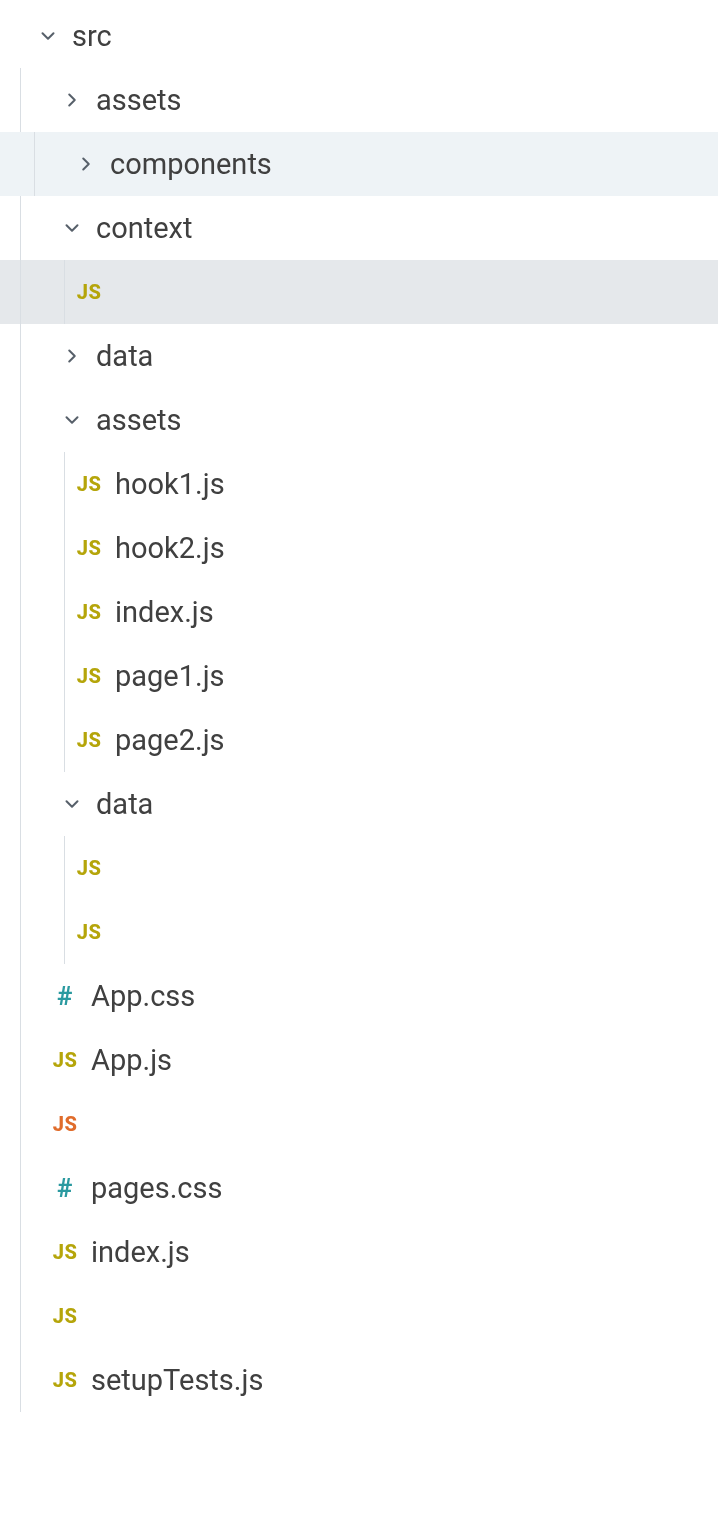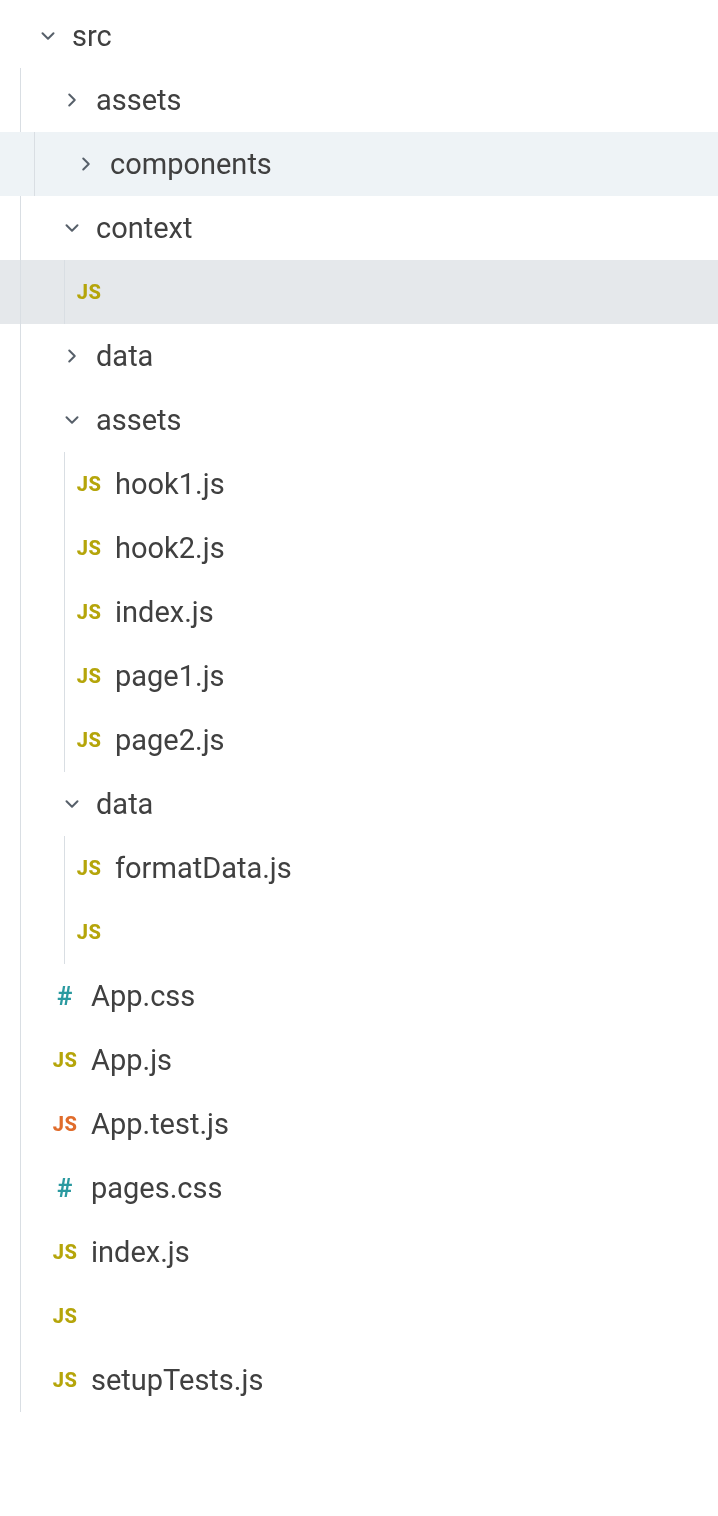--- a/index.html
+++ b/index.html
@@ -212,21 +212,20 @@
     <span class="label">data</span>
   </div>
 
   <div class="row">
     <div class="indent-spacer" style="width:20px"></div>
     <div class="indent-guide"></div>
     <div class="indent-spacer" style="width:43px"></div>
     <div class="indent-guide"></div>
     <div class="indent-spacer" style="width:4px"></div>
     <span class="ficon js">JS</span>
-    <span class="label">formatData.js</span>
   </div>
 
   <div class="row">
     <div class="indent-spacer" style="width:20px"></div>
     <div class="indent-guide"></div>
     <div class="indent-spacer" style="width:43px"></div>
     <div class="indent-guide"></div>
     <div class="indent-spacer" style="width:4px"></div>
     <span class="ficon js">JS</span>
   </div>
@@ -245,21 +244,20 @@
     <div class="indent-spacer" style="width:24px"></div>
     <span class="ficon js">JS</span>
     <span class="label">App.js</span>
   </div>
 
   <div class="row">
     <div class="indent-spacer" style="width:20px"></div>
     <div class="indent-guide"></div>
     <div class="indent-spacer" style="width:24px"></div>
     <span class="ficon test">JS</span>
-    <span class="label">App.test.js</span>
   </div>
 
   <div class="row">
     <div class="indent-spacer" style="width:20px"></div>
     <div class="indent-guide"></div>
     <div class="indent-spacer" style="width:24px"></div>
     <span class="ficon css" style="font-size:26px;font-weight:700;">#</span>
     <span class="label">pages.css</span>
   </div>
 

